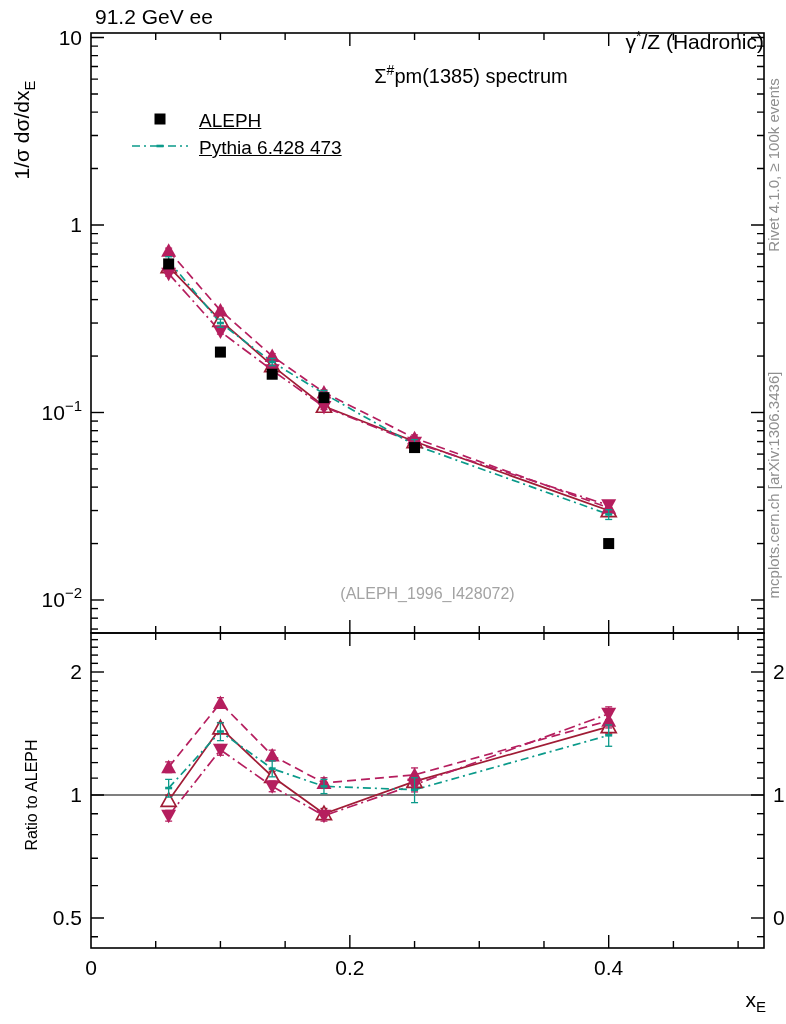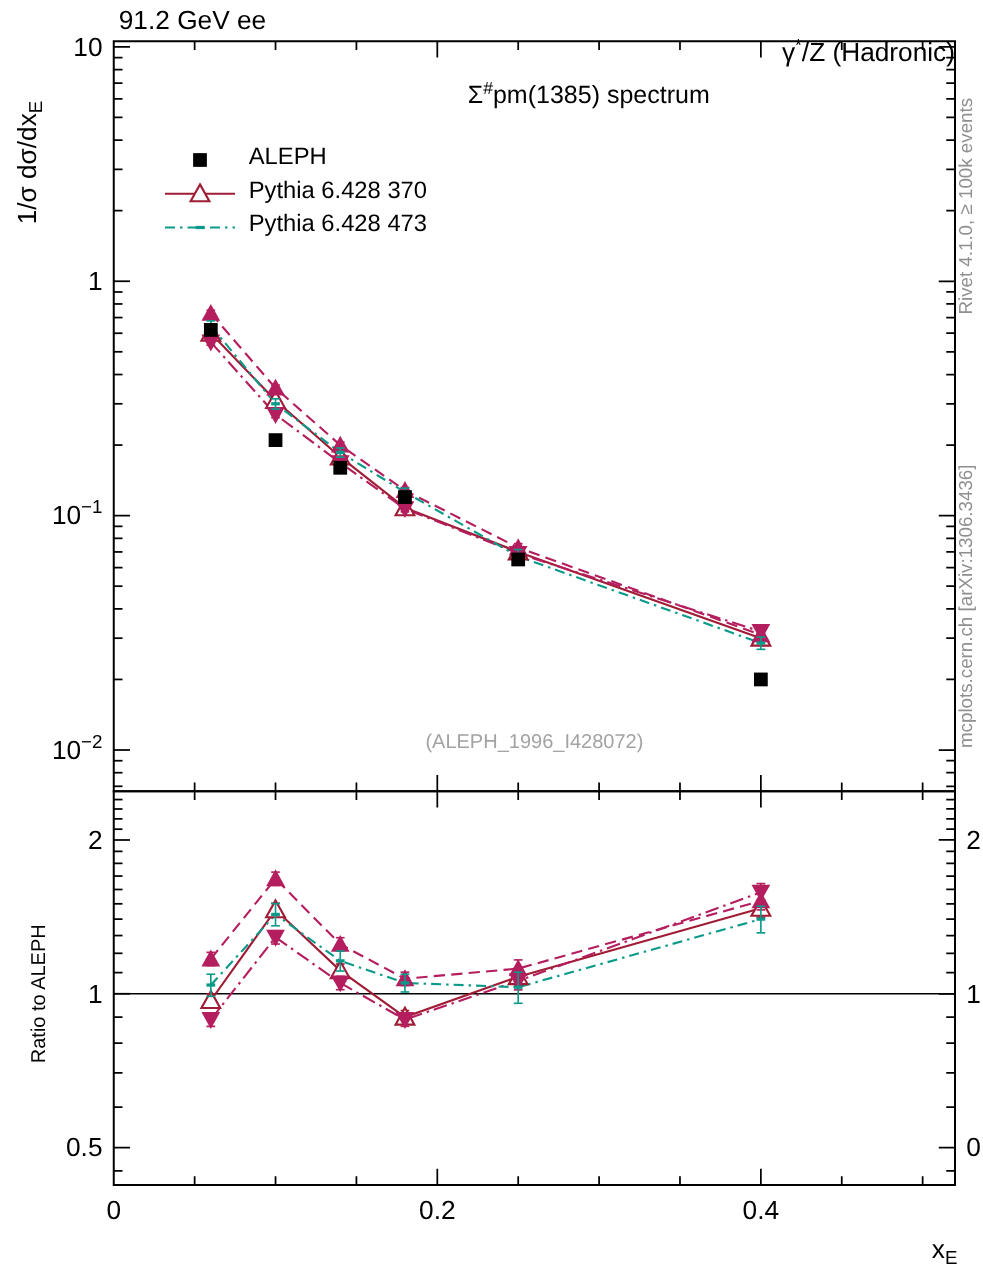--- a/index.html
+++ b/index.html
@@ -10,21 +10,21 @@
   .sup{font-size:14px;vertical-align:super;}
   .sub{font-size:15px;vertical-align:sub;}
   #plot-title{font-size:20px;text-align:center;}
   #watermark{font-size:16px;color:#a3a3a3;text-align:center;}
   .vtext{white-space:nowrap;transform:translate(-50%,-50%) rotate(-90deg);}
   #y-axis-title{font-size:21px;}
   #ratio-axis-title{font-size:16px;}
   #x-axis-title{font-size:21px;}
   .side-note{font-size:15px;color:#8f8f8f;}
   #legend{left:131px;top:110px;}
-  .leg-row{display:flex;align-items:flex-end;height:27px;}
+  .leg-row{display:flex;align-items:flex-start;height:27px;text-decoration:underline;}
   .leg-mark{width:58px;height:18px;flex:0 0 58px;}
   .leg-lab{font-size:19px;margin-left:10px;white-space:nowrap;}
 </style>
 </head>
 <body>
 
 <div id="page">
 
   <svg id="chart-svg" class="abs" style="left:0;top:0;" width="786" height="1024">
       <rect x="91" y="33" width="673" height="600" fill="none" stroke="#000" stroke-width="1.6"></rect>
@@ -407,27 +407,20 @@
 
   <div id="legend" class="abs">
       <div class="leg-row">
         <svg class="leg-mark" viewBox="0 0 58 18">
           <rect x="23.5" y="3.5" width="11" height="11" fill="#000000"></rect>
         </svg>
         <span class="leg-lab">ALEPH</span>
       </div>
       <div class="leg-row">
         <svg class="leg-mark" viewBox="0 0 58 18">
-          <line x1="1" y1="9" x2="57" y2="9" stroke="#a01c35" stroke-width="1.7"></line>
-          <path d="M29,1.5 L36.5,15 L21.5,15 Z" fill="#fff" stroke="#a01c35" stroke-width="1.7"></path>
-        </svg>
-        <span class="leg-lab">Pythia 6.428 370</span>
-      </div>
-      <div class="leg-row">
-        <svg class="leg-mark" viewBox="0 0 58 18">
           <line x1="1" y1="9" x2="57" y2="9" stroke="#0b9a8a" stroke-width="1.7" stroke-dasharray="8 4 2 4"></line>
           <rect x="25.5" y="7.7" width="7" height="2.6" fill="#0b9a8a"></rect>
         </svg>
         <span class="leg-lab">Pythia 6.428 473</span>
       </div>
     </div>
 
   <div id="watermark" class="abs" style="left:91px;top:585px;width:673px;">(ALEPH_1996_I428072)</div>
 
   <div id="y-axis-title" class="abs vtext" style="left:24px;top:130px;"><span>1/σ  dσ/dx</span><span class="sub">E</span></div>

